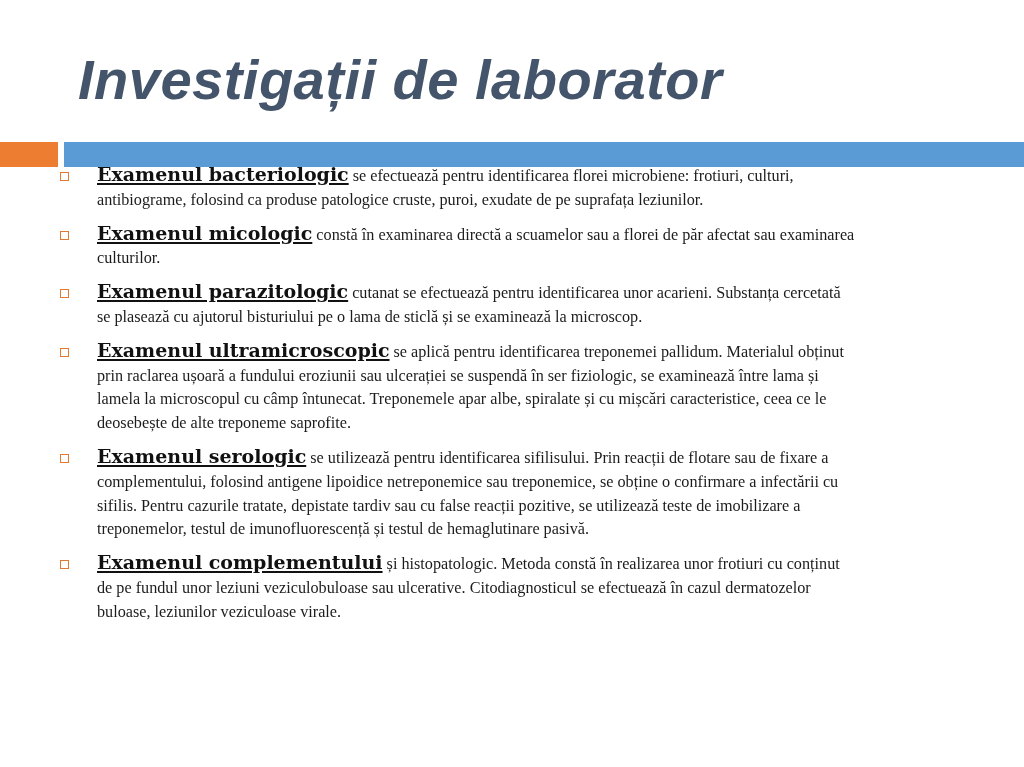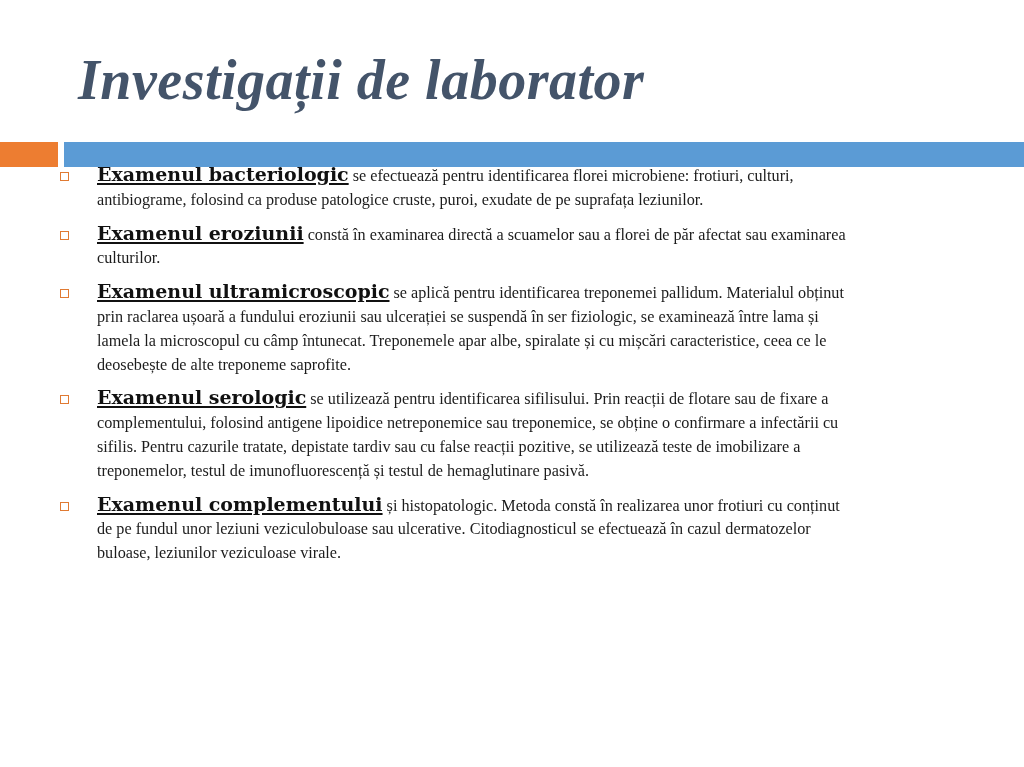--- a/index.html
+++ b/index.html
@@ -13,21 +13,21 @@
       position: relative;
       overflow: hidden;
       font-family: "DejaVu Serif", "Liberation Serif", serif;
       color: #1a1a1a;
     }
     .slide-title {
       position: absolute;
       left: 78px;
       top: 40px;
       margin: 0;
-      font-family: Liberation Serif, serif;
+      font-family: Liberation Sans, sans-serif;
       font-style: italic;
       font-weight: bold;
       font-size: 56px;
       line-height: 80px;
       color: #44546a;
       letter-spacing: 0.5px;
     }
     .accent-orange {
       position: absolute;
       left: 0;
@@ -87,21 +87,25 @@
 <div class="accent-orange"></div>
 <div class="accent-blue"></div>
 
 <div class="content">
   <div class="item">
     <span class="bullet"></span>
     <span class="term">Examenul bacteriologic</span><span> se efectuează pentru identificarea florei microbiene: frotiuri, culturi, antibiograme, folosind ca produse patologice cruste, puroi, exudate de pe suprafața leziunilor.</span>
   </div>
   <div class="item">
     <span class="bullet"></span>
-    <span class="term">Examenul eroziunii</span><span> constă în examinarea directă a scuamelor sau a florei de păr afectat  sau examinarea culturilor.</span>
+    <span class="term">Examenul micologic</span><span> constă în examinarea directă a scuamelor sau a florei de păr afectat  sau examinarea culturilor.</span>
+  </div>
+  <div class="item">
+    <span class="bullet"></span>
+    <span class="term">Examenul parazitologic</span><span> cutanat se efectuează pentru identificarea unor acarieni. Substanța cercetată se plasează cu ajutorul bisturiului pe o lama de sticlă și se examinează la microscop.</span>
   </div>
   <div class="item">
     <span class="bullet"></span>
     <span class="term">Examenul ultramicroscopic</span><span> se aplică pentru identificarea treponemei pallidum. Materialul obținut prin raclarea ușoară a fundului eroziunii sau ulcerației se suspendă în ser fiziologic, se examinează între lama și lamela la microscopul cu câmp întunecat. Treponemele apar albe, spiralate și cu mișcări caracteristice, ceea ce le deosebește de alte treponeme saprofite.</span>
   </div>
   <div class="item">
     <span class="bullet"></span>
     <span class="term">Examenul serologic</span><span> se utilizează pentru identificarea sifilisului. Prin reacții de flotare sau de fixare a complementului, folosind antigene lipoidice netreponemice sau treponemice, se obține o confirmare a infectării cu sifilis. Pentru cazurile tratate, depistate tardiv sau cu false reacții pozitive, se utilizează teste de imobilizare a treponemelor, testul de imunofluorescență și testul de hemaglutinare pasivă.</span>
   </div>
   <div class="item">

